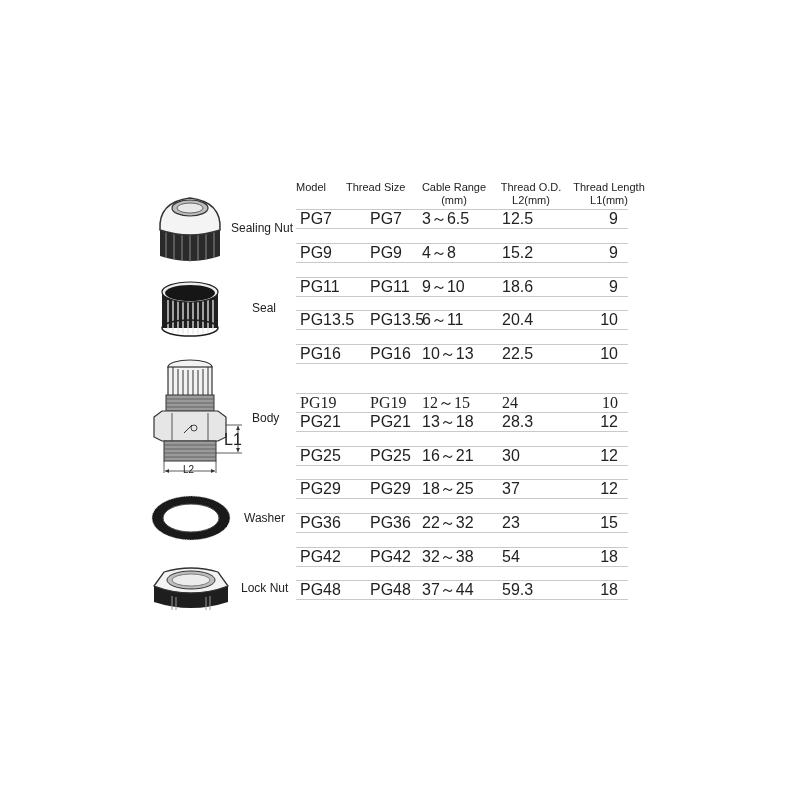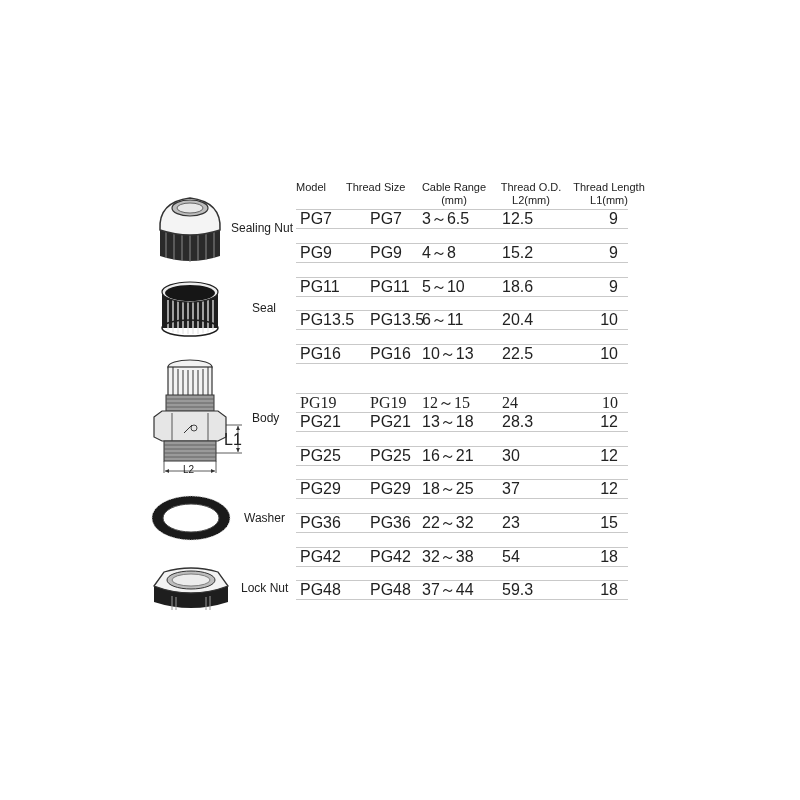--- a/index.html
+++ b/index.html
@@ -49,21 +49,21 @@
 <div class="row" style="top:243px;">
   <span class="cell c-model">PG9</span>
   <span class="cell c-thread">PG9</span>
   <span class="cell c-cable">4～8</span>
   <span class="cell c-od">15.2</span>
   <span class="cell c-len">9</span>
 </div>
 <div class="row" style="top:277px;">
   <span class="cell c-model">PG11</span>
   <span class="cell c-thread">PG11</span>
-  <span class="cell c-cable">5～10</span>
+  <span class="cell c-cable">9～10</span>
   <span class="cell c-od">18.6</span>
   <span class="cell c-len">9</span>
 </div>
 <div class="row" style="top:310px;">
   <span class="cell c-model">PG13.5</span>
   <span class="cell c-thread">PG13.5</span>
   <span class="cell c-cable">6～11</span>
   <span class="cell c-od">20.4</span>
   <span class="cell c-len">10</span>
 </div>

